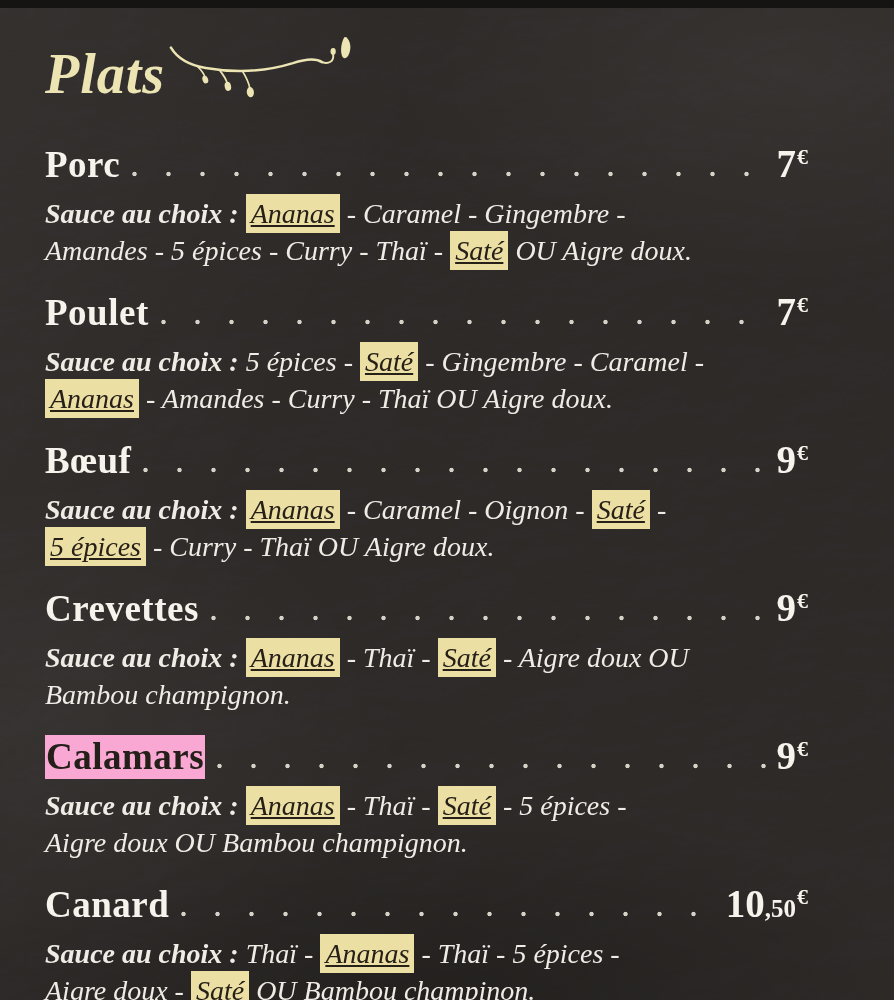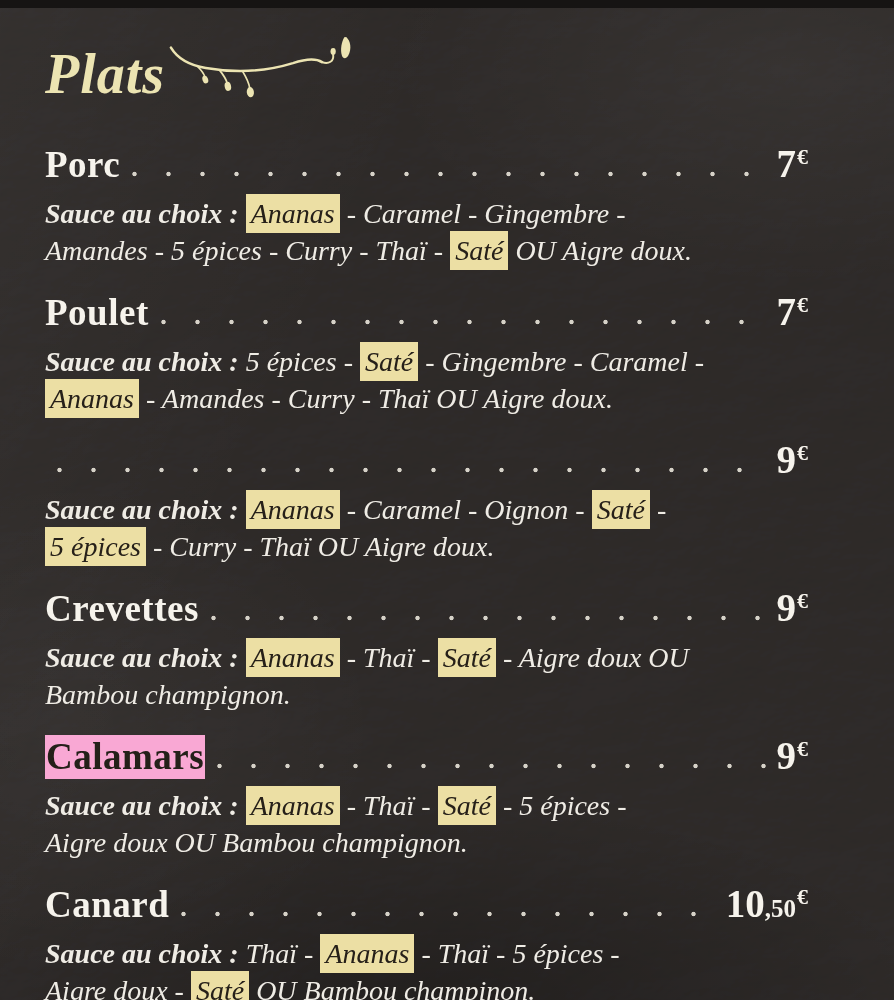--- a/index.html
+++ b/index.html
@@ -105,20 +105,21 @@
     font-size: 28px;
     line-height: 37px;
     color: #efece5;
   }
   .desc-line { display: block; white-space: nowrap; }
   .seg.label { font-weight: bold; }
   .seg.highlight {
     background: #ecdfa4;
     color: #262019;
     padding: 4px 5px;
+    text-decoration: underline;
   }
 </style>
 </head>
 <body>
 
 <div class="page">
 
   <svg class="texture" width="894" height="1000">
     <defs>
       <filter id="crump" x="0" y="0" width="100%" height="100%">
@@ -175,20 +176,21 @@
         <div class="price"><span class="main">7</span><span class="frac"></span><span class="cur">€</span></div>
       </div>
       <p class="desc">
             <span class="desc-line"><span class="seg label">Sauce au choix : </span><span class="seg plain">5 épices - </span><span class="seg highlight">Saté</span><span class="seg plain"> - Gingembre - Caramel -</span></span>
             <span class="desc-line"><span class="seg highlight">Ananas</span><span class="seg plain"> - Amandes - Curry - Thaï OU Aigre doux.</span></span>
           </p>
     </section>
 
     <section class="item">
       <div class="head">
+        <h2 class="name">Bœuf</h2>
         <div class="leader"></div>
         <div class="price"><span class="main">9</span><span class="frac"></span><span class="cur">€</span></div>
       </div>
       <p class="desc">
             <span class="desc-line"><span class="seg label">Sauce au choix : </span><span class="seg highlight">Ananas</span><span class="seg plain"> - Caramel - Oignon - </span><span class="seg highlight">Saté</span><span class="seg plain"> -</span></span>
             <span class="desc-line"><span class="seg highlight">5 épices</span><span class="seg plain"> - Curry - Thaï OU Aigre doux.</span></span>
           </p>
     </section>
 
     <section class="item">

